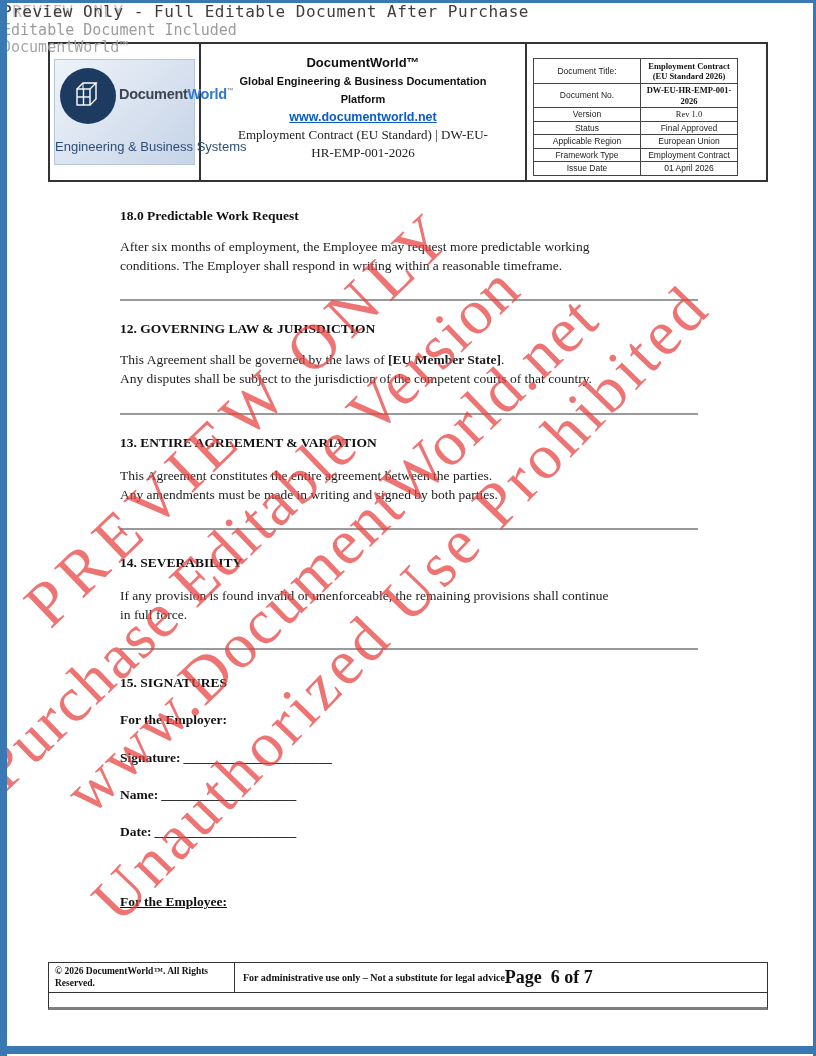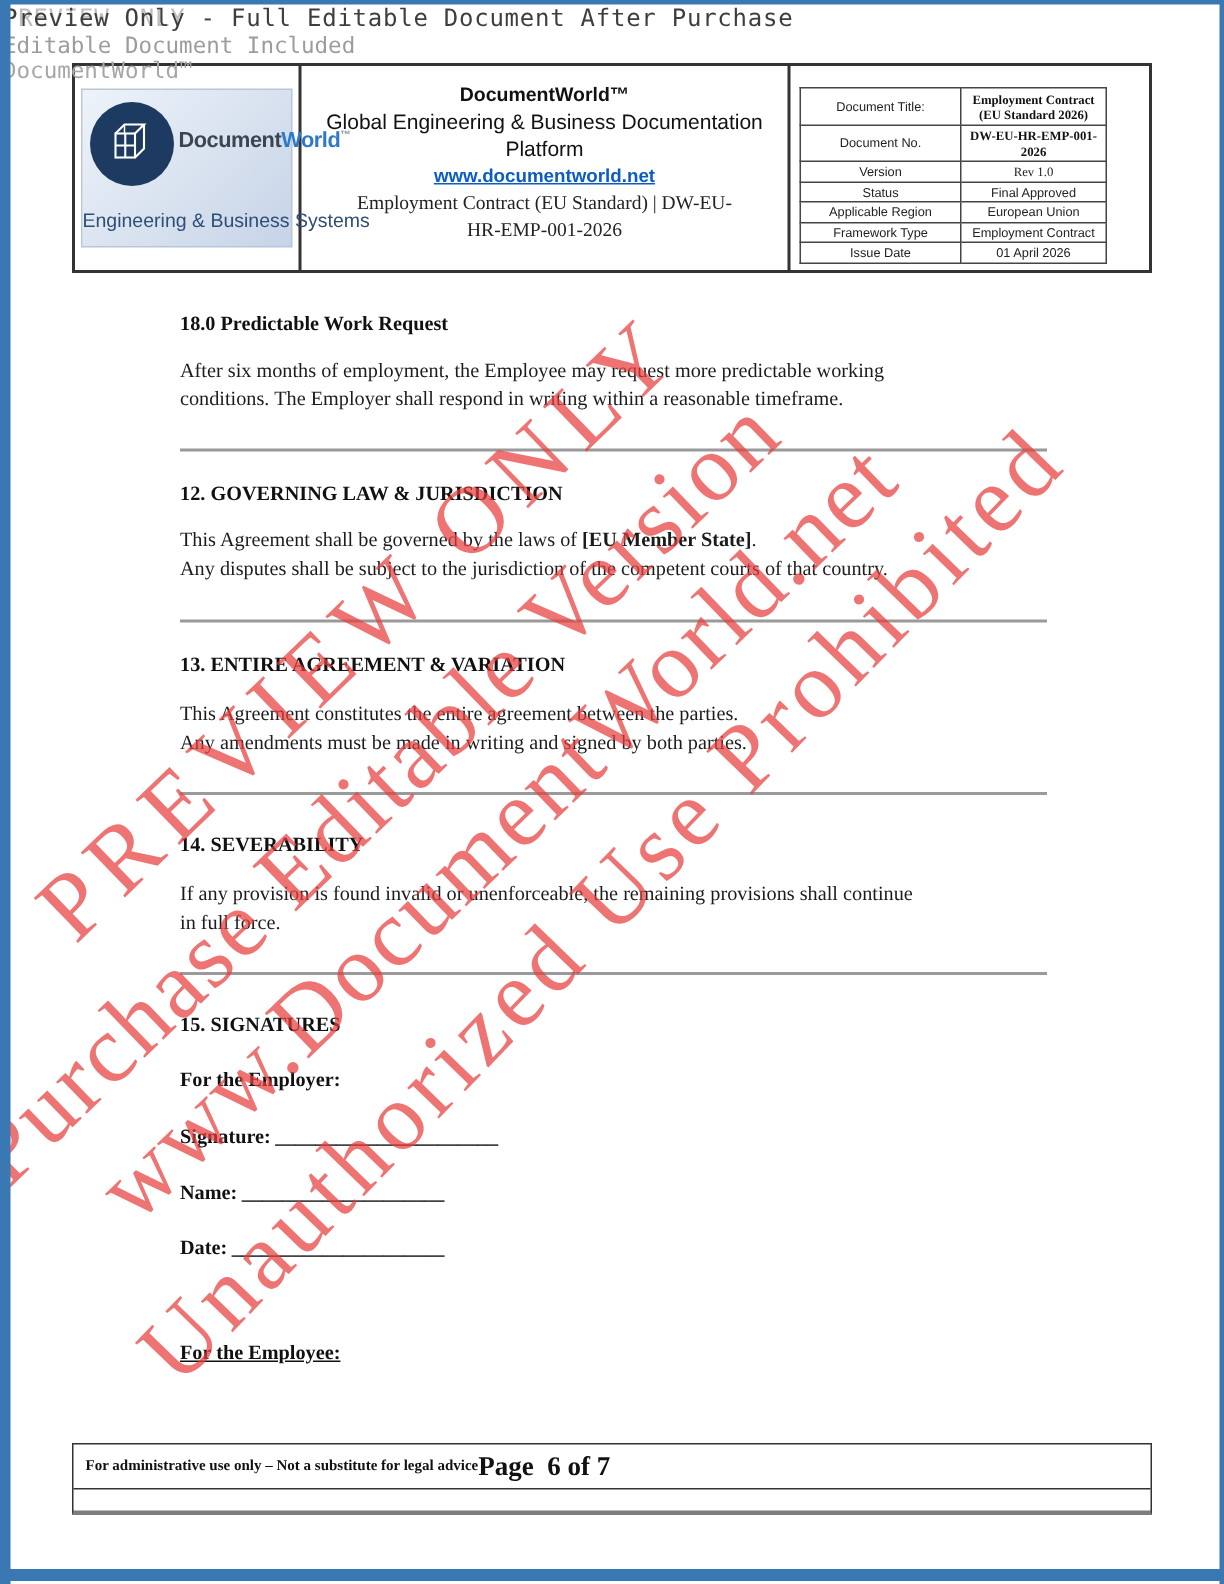--- a/index.html
+++ b/index.html
@@ -35,21 +35,21 @@
   .logo-name{position:absolute;left:64px;top:26px;font-family:"Liberation Sans",sans-serif;
              font-weight:bold;font-size:14.5px;letter-spacing:-.3px;white-space:nowrap;}
   .logo-name .p1{color:#3d4552;}
   .logo-name .p2{color:#2e79cc;}
   .logo-name .tm{font-size:7px;color:#8a93a0;vertical-align:super;}
   .logo-tagline{position:absolute;left:50%;transform:translateX(-50%);bottom:10px;width:100%;
                 text-align:center;font-family:"Liberation Sans",sans-serif;font-size:13px;
                 color:#2f4e75;white-space:nowrap;}
 
   .hc-brand{font-weight:bold;font-size:13px;color:#111;}
-  .hc-sub{font-weight:normal;font-size:14px;color:#111;}
+  .hc-sub{font-weight:bold;font-size:11px;color:#111;}
   .hc-site{font-weight:bold;font-size:12.5px;color:#0b5cc4;text-decoration:underline;}
   .hc-doc{font-family:"Liberation Serif",serif;font-size:13px;color:#222;}
 
   .meta-table{border-collapse:collapse;width:205px;border-radius:13px;}
   .meta-table td{border:1px solid #444;text-align:center;vertical-align:middle;
                  font-family:"Liberation Sans",sans-serif;font-size:8.5px;color:#222;
                  padding:1px 2px;line-height:10.5px;}
   .meta-table td.lab{width:102px;}
   .meta-table tr.r0 td{height:22px;}
   .meta-table tr td.v0,.meta-table tr td.v1{font-family:"Liberation Serif",serif;font-weight:bold;color:#111;}
@@ -209,20 +209,21 @@
     </div>
     <div class="sig-line mt19">
       <span>Date:</span><span class="tail">_____________________</span>
     </div>
 
     <div class="sec-h mt52">For the Employee:</div>
   </div>
 
   <div class="footer">
     <div class="f-row1">
+      <div class="f-copy">© 2026 DocumentWorld™. All Rights Reserved.</div>
       <div class="f-mid">
         <span class="f-admin">For administrative use only – Not a substitute for legal advice</span>
         <span class="f-page">Page  6 of 7</span>
       </div>
     </div>
     <div class="f-row2"></div>
   </div>
 
   <div class="wm wm1">PREVIEW ONLY</div>
   <div class="wm wm2">Purchase Editable Version</div>

